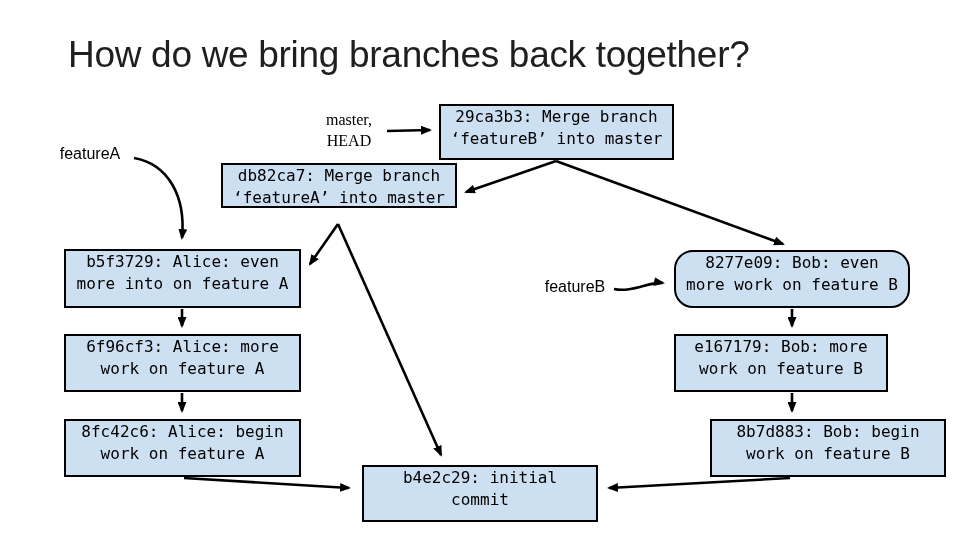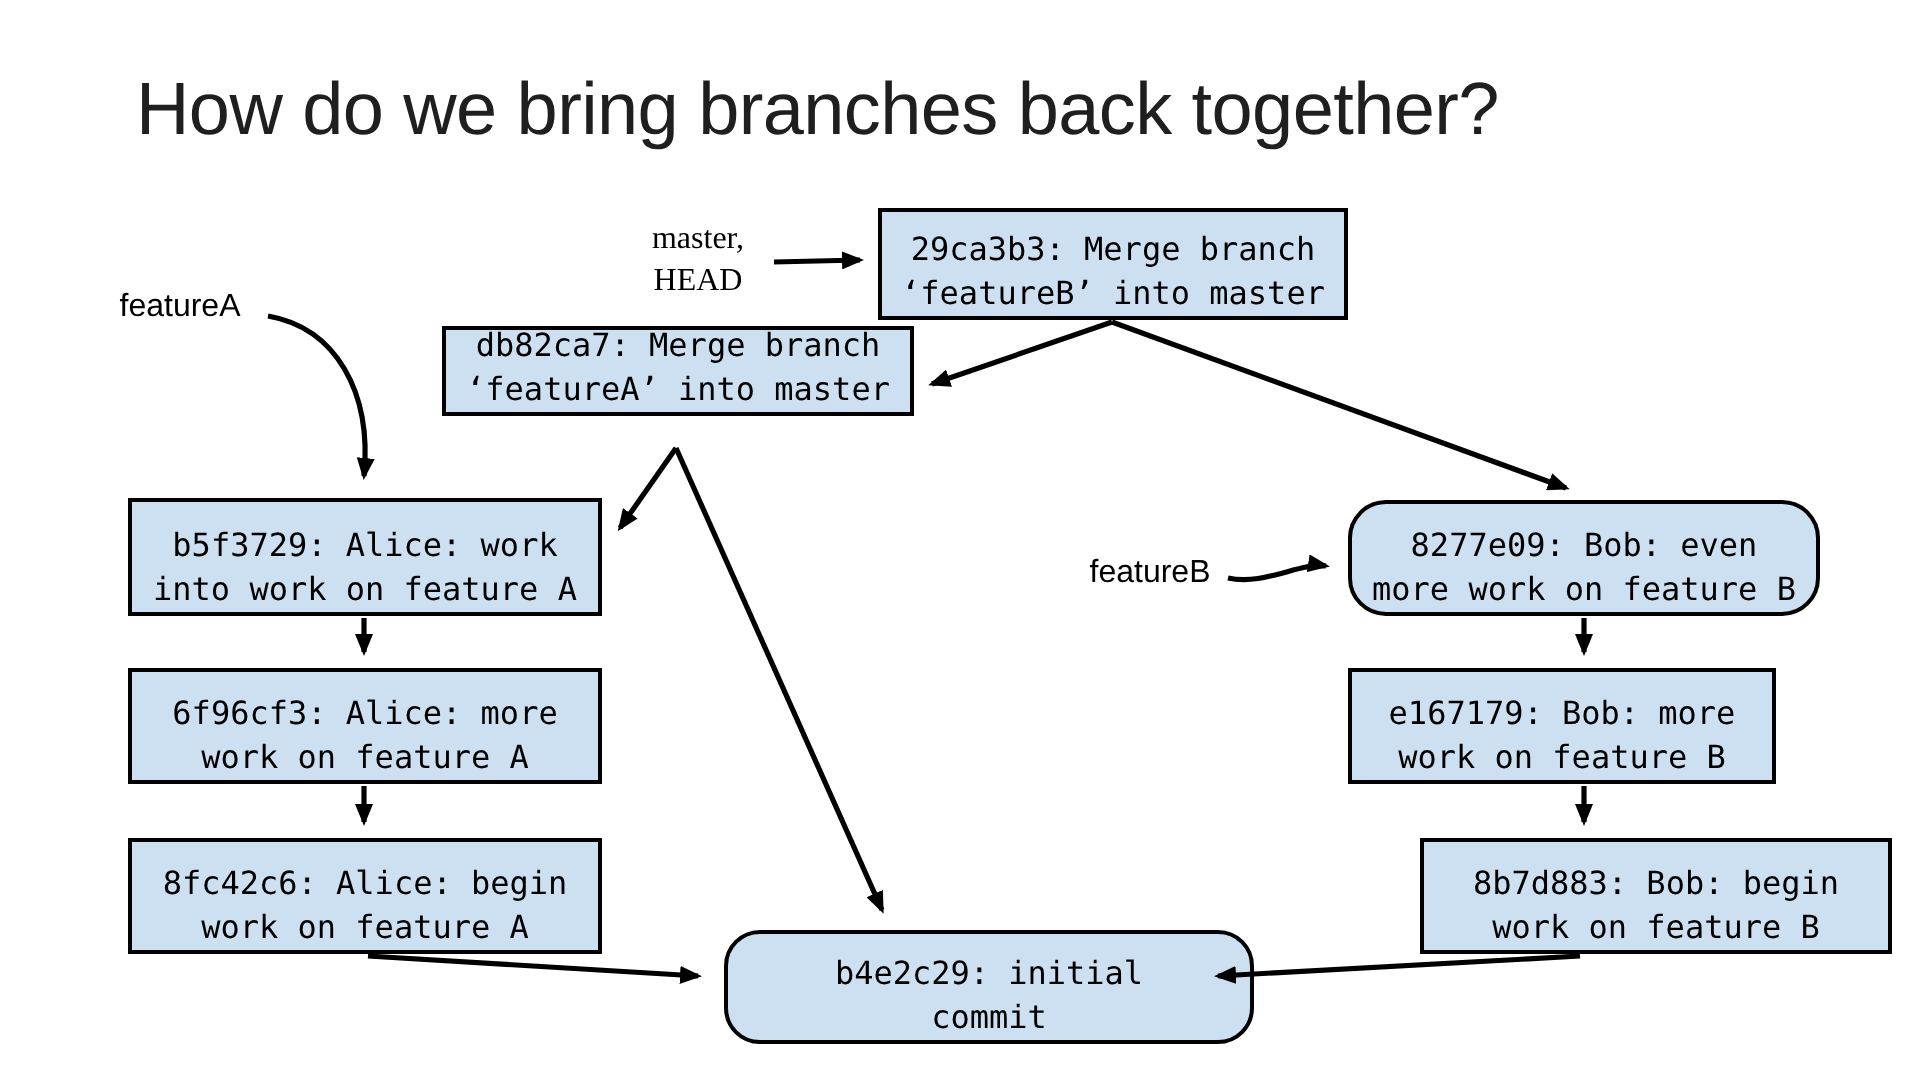--- a/index.html
+++ b/index.html
@@ -12,21 +12,21 @@
     font-size:37px;font-weight:400;letter-spacing:-0.3px;line-height:46px;
     color:var(--title-color,#1f1f1f);white-space:nowrap;
   }
   .arrow-layer{position:absolute;left:0;top:0;z-index:3;pointer-events:none;}
   .arrow{stroke:var(--arrow,#000);stroke-width:2.6;fill:none;}
   .ah-fill{fill:var(--arrow,#000);}
   .commit-box{
     position:absolute;z-index:2;box-sizing:border-box;
     background:var(--box-fill,#cde0f1);
     border:2px solid var(--box-border,#000);
-    display:flex;flex-direction:column;justify-content:flex-end;align-items:center;
+    display:flex;flex-direction:column;justify-content:flex-start;align-items:center;
     font-family:"DejaVu Sans Mono", monospace;
     font-size:16px;line-height:22px;color:var(--text-color,#000);
     text-align:center;white-space:nowrap;
   }
   .branch-label{
     position:absolute;z-index:2;font-size:16px;line-height:19px;
     color:var(--text-color,#000);text-align:center;white-space:nowrap;
   }
   .two-line{line-height:21px;}
 </style>
@@ -50,22 +50,22 @@
     <div>29ca3b3: Merge branch</div>
     <div>‘featureB’ into master</div>
   </div>
 
   <div class="commit-box" style="left:221px;top:163px;width:236px;height:45px;">
     <div>db82ca7: Merge branch</div>
     <div>‘featureA’ into master</div>
   </div>
 
   <div class="commit-box" style="left:64px;top:249px;width:237px;height:59px;">
-    <div>b5f3729: Alice: work</div>
-    <div>into work on feature A</div>
+    <div>b5f3729: Alice: even</div>
+    <div>more into on feature A</div>
   </div>
 
   <div class="commit-box" style="left:64px;top:334px;width:237px;height:58px;">
     <div>6f96cf3: Alice: more</div>
     <div>work on feature A</div>
   </div>
 
   <div class="commit-box" style="left:64px;top:419px;width:237px;height:58px;">
     <div>8fc42c6: Alice: begin</div>
     <div>work on feature A</div>
@@ -79,21 +79,21 @@
   <div class="commit-box" style="left:674px;top:334px;width:214px;height:58px;">
     <div>e167179: Bob: more</div>
     <div>work on feature B</div>
   </div>
 
   <div class="commit-box" style="left:674px;top:419px;width:236px;height:58px;margin-left:36px;">
     <div>8b7d883: Bob: begin</div>
     <div>work on feature B</div>
   </div>
 
-  <div class="commit-box" style="left:362px;top:465px;width:265px;height:57px;border-radius:18px;">
+  <div class="commit-box" style="left:362px;top:465px;width:236px;height:57px;">
     <div>b4e2c29: initial</div>
     <div>commit</div>
   </div>
 
   <svg class="arrow-layer" width="960" height="540" viewBox="0 0 960 540">
     <defs>
       <marker id="ah" viewBox="0 0 11 9" refX="9" refY="4.5" markerWidth="11" markerHeight="9" markerUnits="userSpaceOnUse" orient="auto">
         <path class="ah-fill" d="M0,0 L11,4.5 L0,9 Z"></path>
       </marker>
     </defs>

